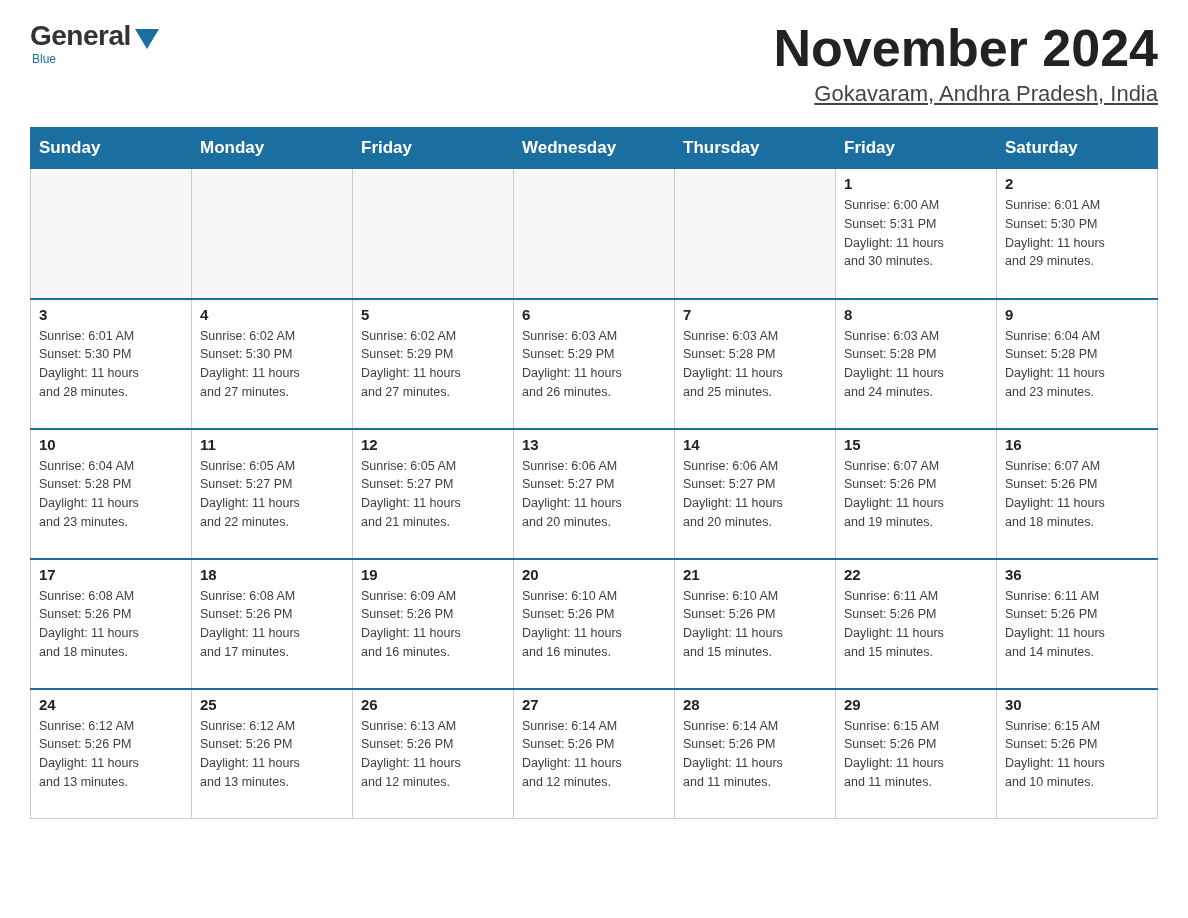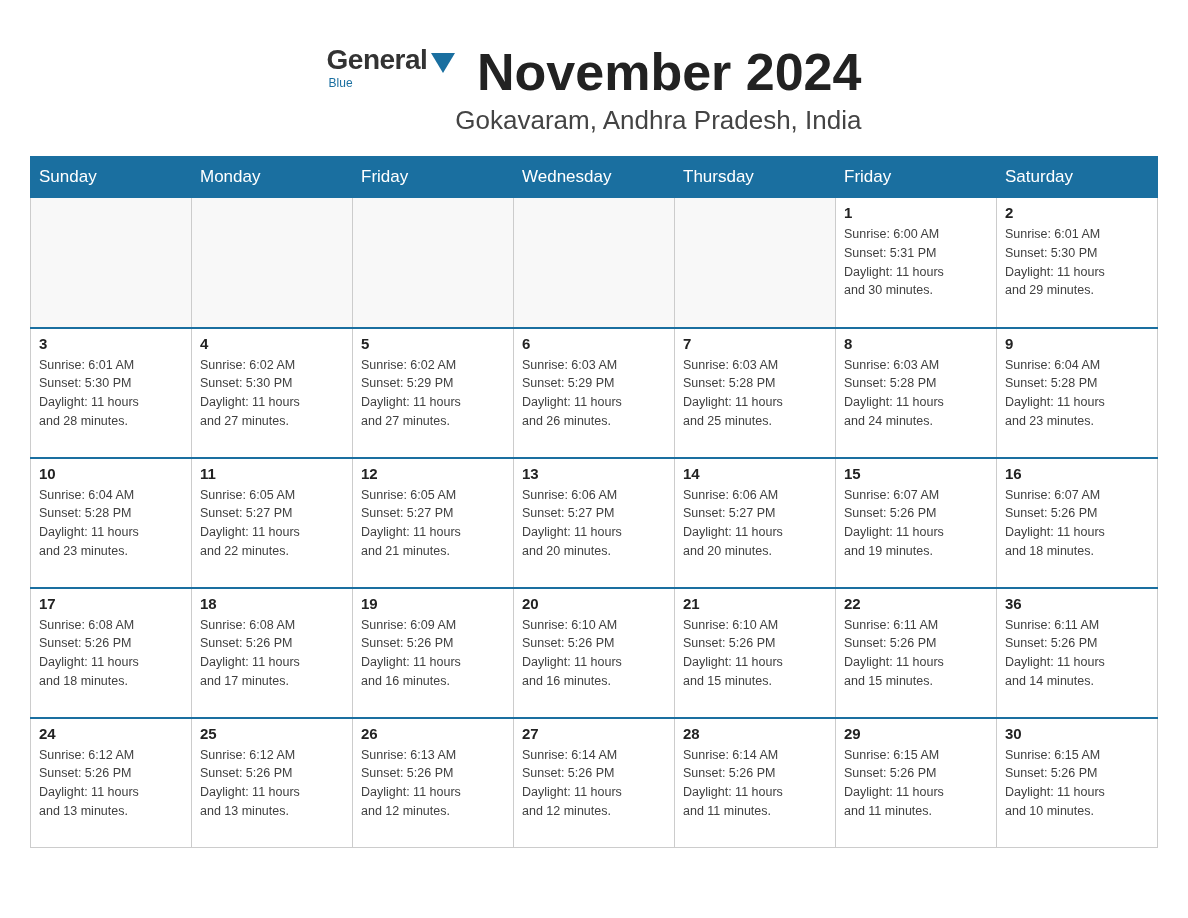--- a/index.html
+++ b/index.html
@@ -5,24 +5,23 @@
     * { margin: 0; padding: 0; box-sizing: border-box; }
     body {
       font-family: Arial, sans-serif;
       background: #fff;
       padding: 20px 30px;
       width: 1188px;
       min-height: 918px;
     }
     .header-area {
       display: flex;
-      justify-content: center;
+      justify-content: space-between;
       align-items: flex-start;
       margin-bottom: 20px;
-      margin-top: 24px;
     }
     .logo {
       display: flex;
       flex-direction: column;
       align-items: flex-start;
     }
     .logo-top {
       display: flex;
       align-items: center;
     }
@@ -49,36 +48,37 @@
     .title-area {
       text-align: right;
     }
     .month-title {
       font-size: 52px;
       font-weight: bold;
       color: #222;
       line-height: 1.1;
     }
     .location-title {
-      font-size: 26px;
+      font-size: 22px;
       color: #444;
       margin-top: 4px;
+      text-decoration: underline;
     }
     .calendar {
       width: 100%;
       border-collapse: collapse;
       table-layout: fixed;
     }
     .calendar thead tr th {
       background-color: #1a6fa0;
       color: #fff;
       padding: 10px 8px;
       text-align: left;
       font-size: 17px;
-      font-weight: normal;
+      font-weight: bold;
       border: 1px solid #1a6fa0;
     }
     .calendar tbody tr td {
       vertical-align: top;
       border: 1px solid #ccc;
       padding: 6px 8px;
       min-height: 110px;
       height: 130px;
       font-size: 13px;
       color: #333;

